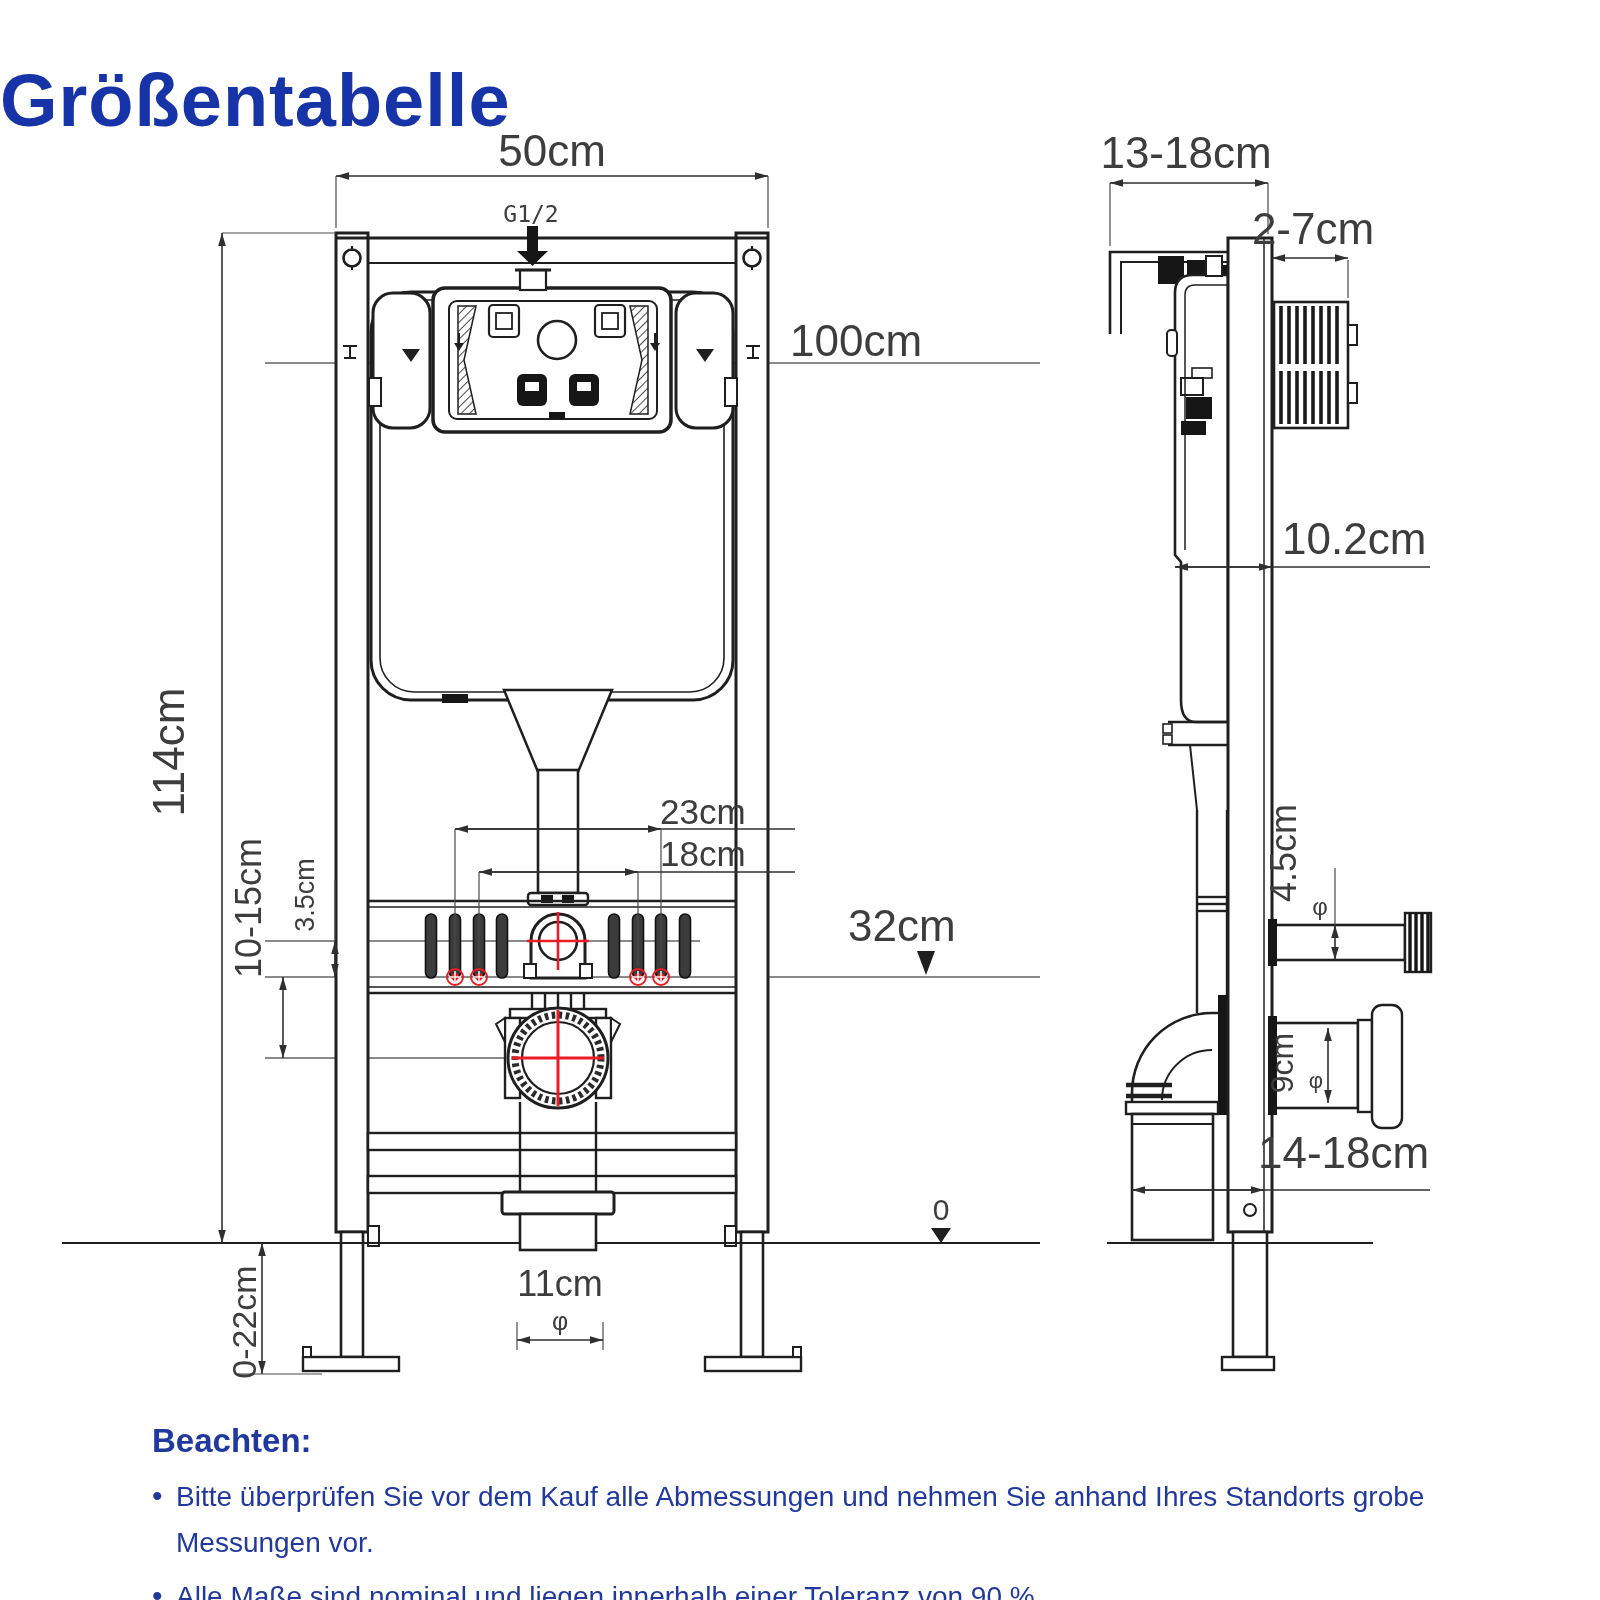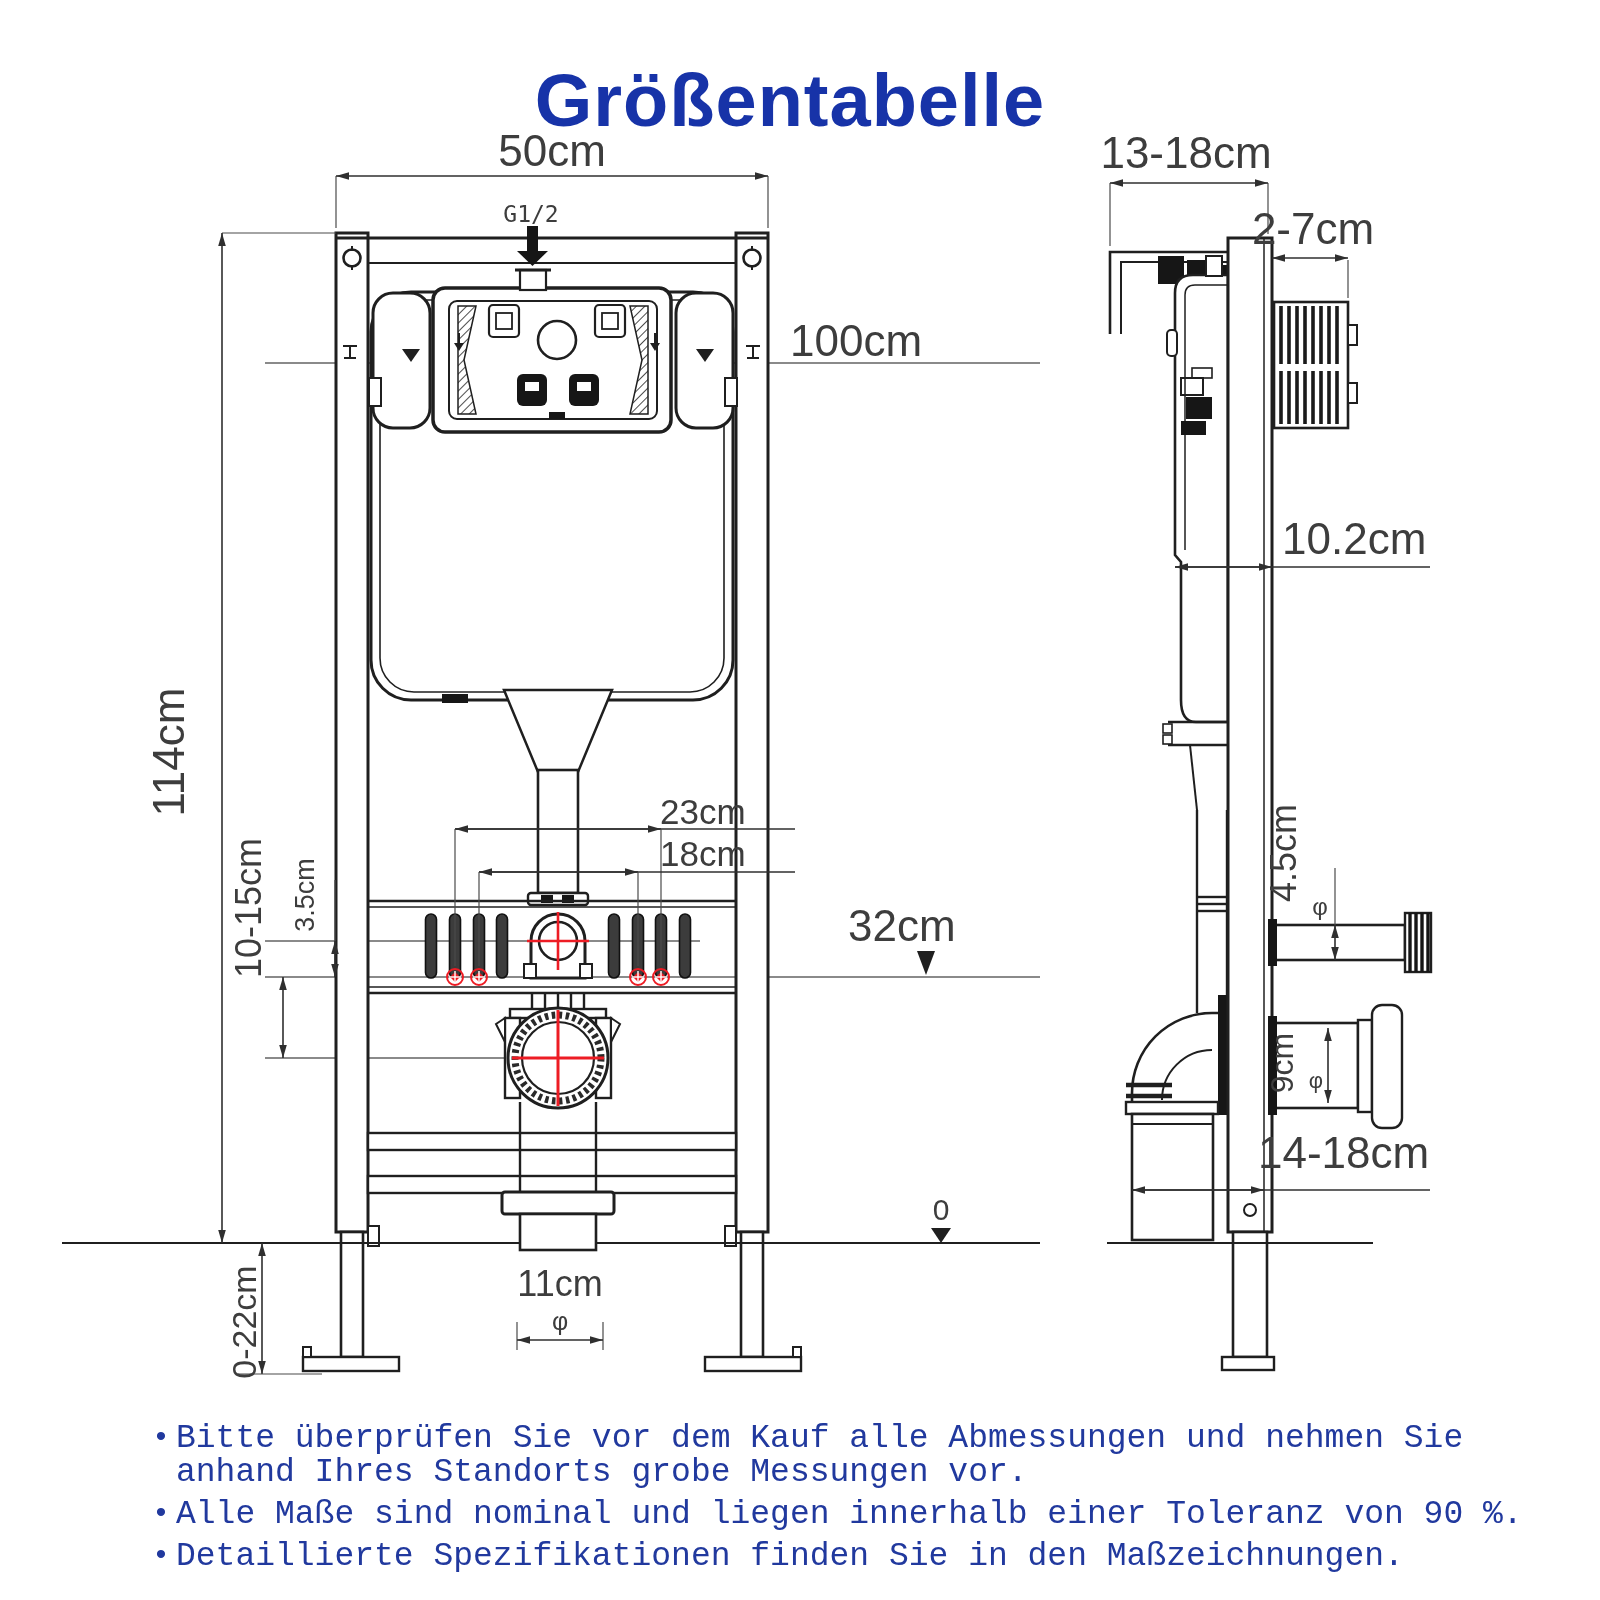--- a/index.html
+++ b/index.html
@@ -1,24 +1,24 @@
 <!DOCTYPE html>
 <html><head>
 <meta charset="utf-8">
 <style>
   html,body{margin:0;padding:0;}
   body{width:1600px;height:1600px;background:#ffffff;position:relative;overflow:hidden;
        font-family:"Liberation Sans", sans-serif;}
-  .page-title{position:absolute;top:8px;left:0;width:1580px;text-align:center;
+  .page-title{position:absolute;top:8px;left:0;width:1580px;text-align:left;
        font-size:74px;font-weight:700;letter-spacing:1px;}
   .drawing{position:absolute;top:0;left:0;}
   .notes{position:absolute;left:152px;top:1422px;width:1400px;}
   .notes h2{font-size:33px;font-weight:700;margin:0 0 14px 0;}
   .notes ul{list-style:none;margin:0;padding:0;}
-  .notes li{font-size:33px;line-height:34px;margin:0 0 8px 0;padding-left:24px;position:relative;font-family:Liberation Mono, monospace;}
+  .notes li{font-size:28px;line-height:46px;margin:0 0 8px 0;padding-left:24px;position:relative;}
   .notes li::before{content:"\2022";position:absolute;left:0;top:-1px;font-size:30px;}
   text{font-family:"Liberation Sans", sans-serif;fill:#3d3d3d;}
   .mono{font-family:"DejaVu Sans Mono", monospace;}
   .ln{fill:none;stroke:#1f1f1f;}
   .wt{fill:#ffffff;stroke:#1f1f1f;}
   .dk{fill:#161616;stroke:none;}
   .dim{fill:none;stroke:#2f2f2f;stroke-width:1.6;}
   .ext{fill:none;stroke:#4a4a4a;stroke-width:1.2;}
   .ref{fill:none;stroke:#8a8a8a;stroke-width:1.8;}
   .red{stroke:#ed1c24;fill:none;}
@@ -385,18 +385,19 @@
     <text x="1282" y="554" font-size="44">10.2cm</text>
     <text font-size="36" text-anchor="middle" transform="rotate(-90 1296 853)" x="1296" y="853">4.5cm</text>
     <text x="1320" y="915" font-size="24" text-anchor="middle" fill="#333">φ</text>
     <text font-size="32" text-anchor="middle" transform="rotate(-90 1293 1063)" x="1293" y="1063">9cm</text>
     <text x="1316" y="1088" font-size="22" text-anchor="middle" fill="#333">φ</text>
     <text x="1258" y="1168" font-size="44">14-18cm</text>
   </g>
 </svg>
 
 <div class="notes" style="color:#21399e">
+  <h2>Beachten:</h2>
   <ul>
     <li>Bitte überprüfen Sie vor dem Kauf alle Abmessungen und nehmen Sie anhand Ihres Standorts grobe Messungen vor.</li>
     <li>Alle Maße sind nominal und liegen innerhalb einer Toleranz von 90 %.</li>
     <li>Detaillierte Spezifikationen finden Sie in den Maßzeichnungen.</li>
   </ul>
 </div>
 
 </body></html>

